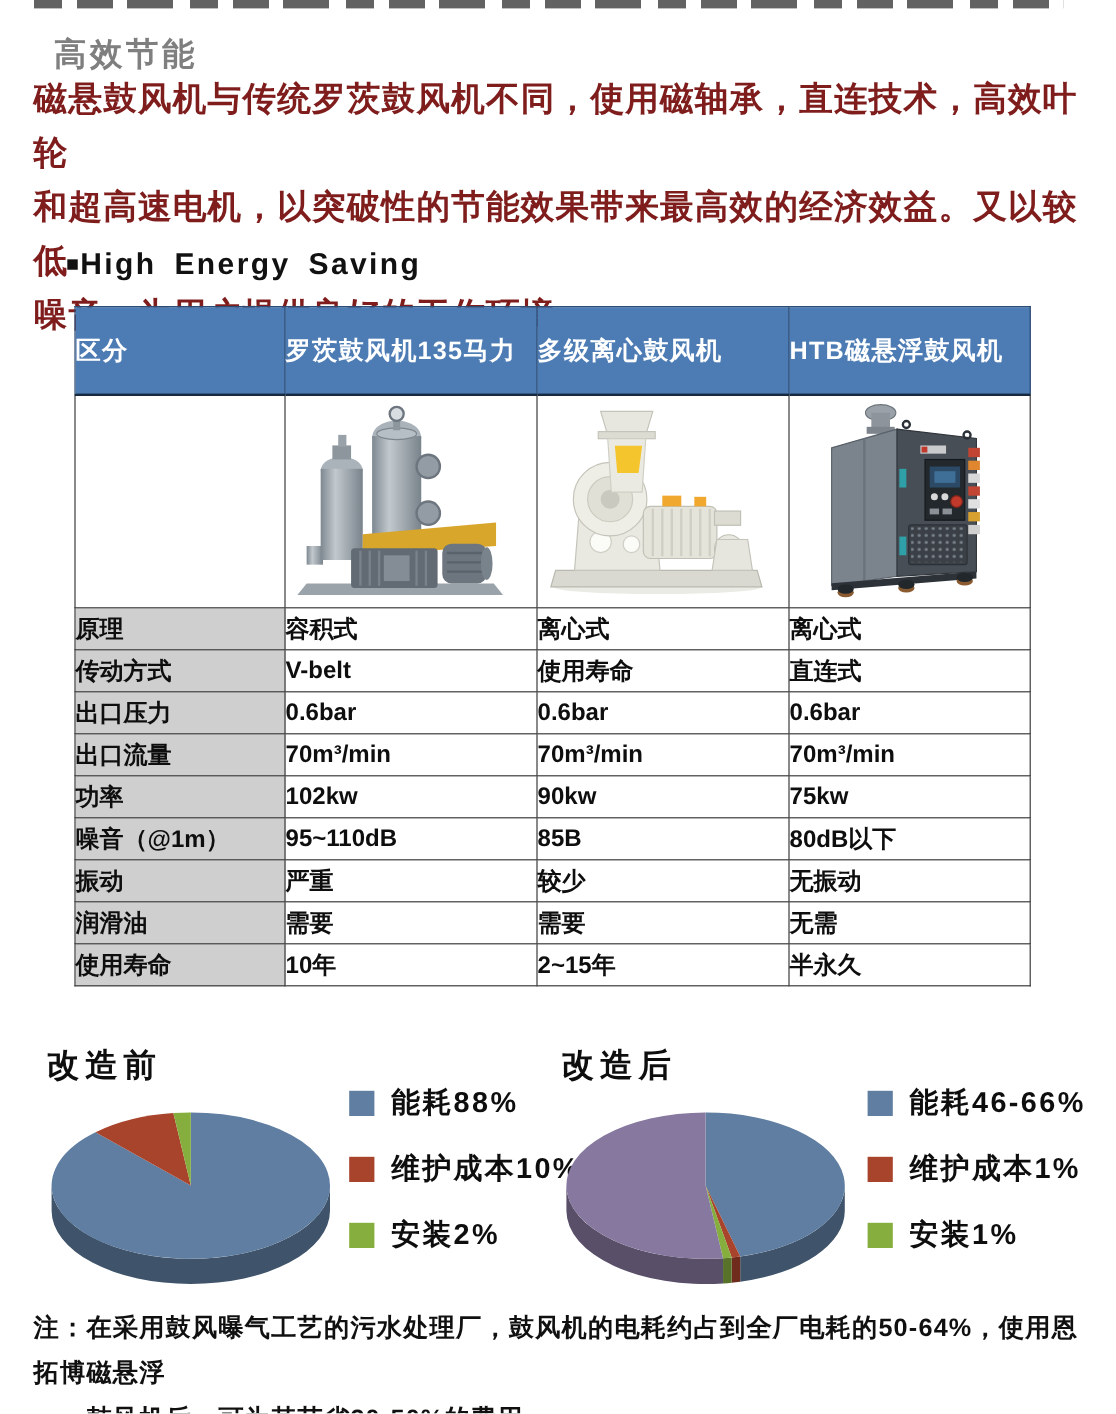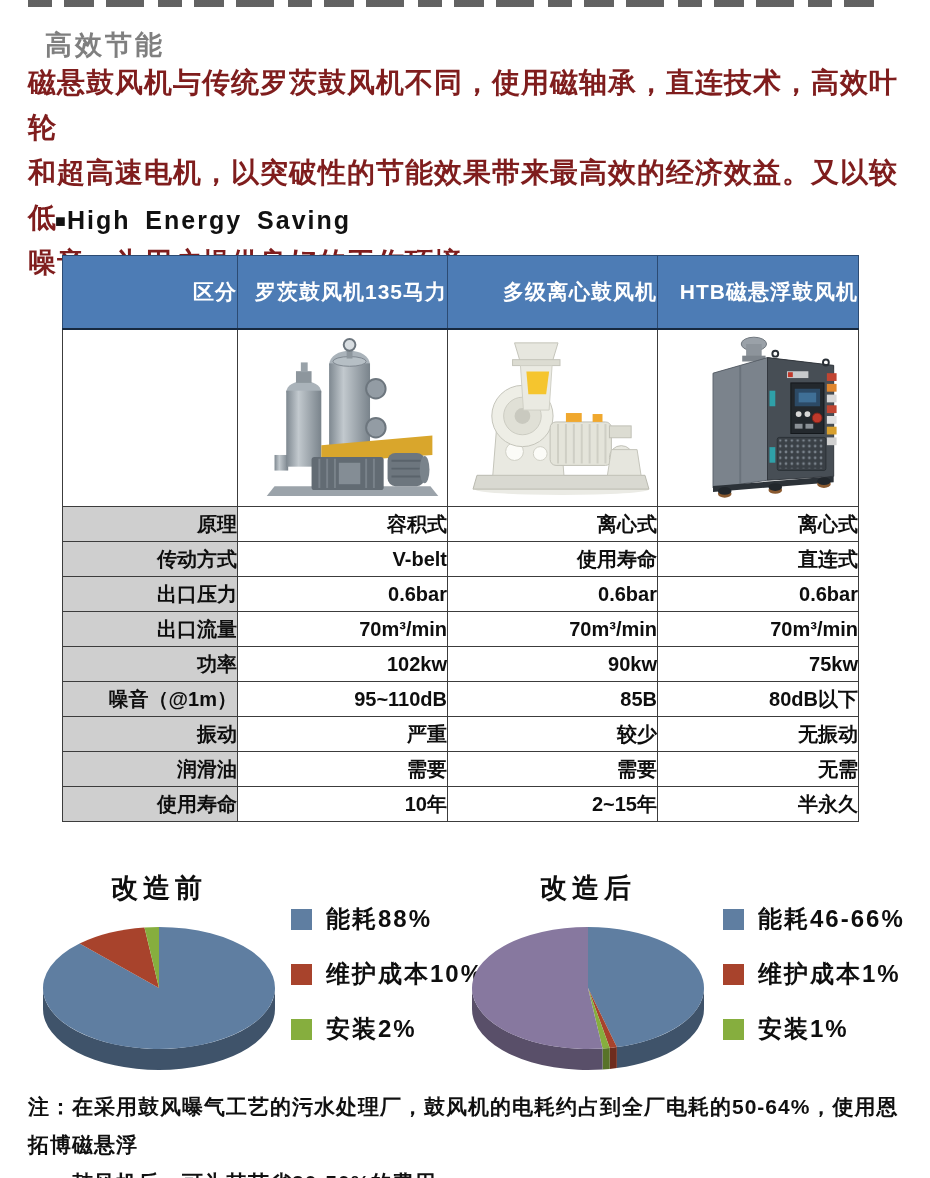--- a/index.html
+++ b/index.html
@@ -25,31 +25,31 @@
   }
   .section-header .bullet { font-size:18px; letter-spacing:0; margin-right:1px; position:relative; top:-2px; }
 
   
   table.cmp {
     position:absolute; left:62px; top:255px; width:796px;
     border-collapse:collapse; table-layout:fixed;
   }
   table.cmp col.c0 { width:175px; } table.cmp col.c1 { width:210px; }
   table.cmp col.c2 { width:210px; } table.cmp col.c3 { width:201px; }
-  table.cmp th, table.cmp td { border:1px solid #3c3c3c; padding:0; text-align:right; }
+  table.cmp th, table.cmp td { border:1px solid #3c3c3c; padding:0; text-align:left; }
   table.cmp thead th {
     background:#4d7cb5; color:#ffffff; font-size:21px; font-weight:700;
     height:72px; border-color:#2c4b73; border-bottom:2px solid #17293f; letter-spacing:1px;
   }
   td.img-cell { height:176px; background:#fff; vertical-align:middle; }
   tr.data-row td { height:34px; font-size:20px; font-weight:700; color:#0e0e0e; }
   td.label-cell { background:#cfcfcf; }
 
   
-  .chart-title { position:absolute; width:240px; text-align:center; top:870px;
+  .chart-title { position:absolute; width:240px; top:870px;
     font-size:27px; font-weight:700; color:#0e0e0e; letter-spacing:5px; }
   .pie-svg { position:absolute; top:922px; }
   .legend { position:absolute; top:906px; }
   .legend-item { display:flex; align-items:center; margin-bottom:29px; height:26px; }
   .swatch { width:21px; height:21px; display:inline-block; margin-right:14px; flex:0 0 21px; }
   .legend-label { font-size:24px; font-weight:700; color:#0e0e0e; letter-spacing:2px; white-space:nowrap; }
 
   .footnote { position:absolute; left:28px; top:1088px; width:888px;
     font-size:21px; font-weight:700; color:#101010; line-height:38px; letter-spacing:1px; }
   .footnote .line2 { padding-left:44px; }

